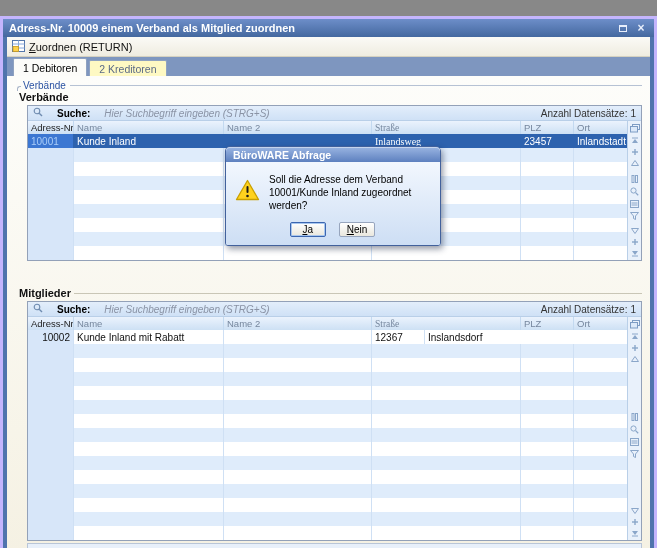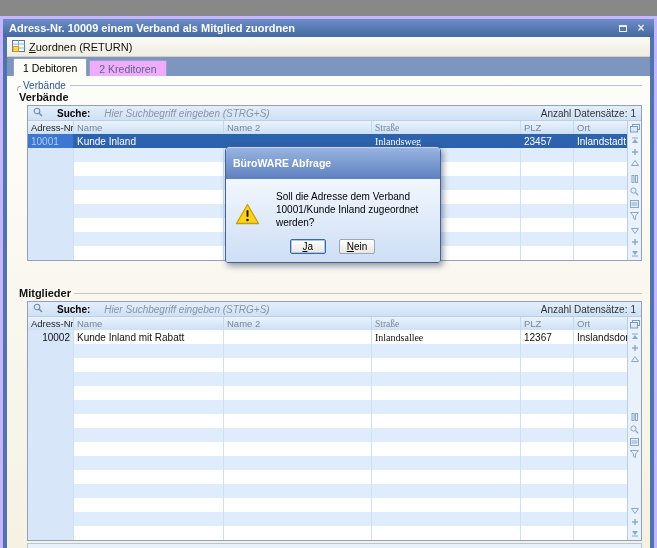--- a/index.html
+++ b/index.html
@@ -22,21 +22,21 @@
 
   .toolbar{
     height:20px;background:linear-gradient(#fbfaf6,#efece0);
     border-bottom:1px solid #d5d1c0;display:flex;align-items:center;
     padding:0 5px;font-size:11px;color:#111;gap:4px;
   }
   .tabband{height:19px;background:#7e96bf;display:flex;align-items:flex-end;padding-left:6px;}
   .tab{padding:0 9px;font-size:10.5px;display:flex;align-items:center;
     border:1px solid #8fa2c0;border-bottom:none;border-radius:2px 2px 0 0;}
   .tab.active{background:#fcfcf9;color:#000;height:18px;z-index:2;}
-  .tab.inactive{background:#f0abfc;color:#5b6b86;margin-left:2px;height:16px;}
+  .tab.inactive{background:#fef9c3;color:#5b6b86;margin-left:2px;height:16px;}
 
   .page{
     height:477px;background:linear-gradient(#fdfdfa,#f5f1e3);
     padding:3px 8px 0 8px;position:relative;
   }
   .groupline{display:flex;align-items:center;font-size:10px;color:#2a52a2;margin:1px 0 0 2px;height:11px;}
   .groupline .tick{width:4px;height:5px;border-left:1px solid #a9b5c9;border-top:1px solid #a9b5c9;border-top-left-radius:3px;margin-top:5px;}
   .groupline .lbl{margin:0 4px 0 2px;}
   .groupline .line{flex:1;height:1px;background:#b6c2d4;}
   .heading{font-size:11px;font-weight:bold;color:#111;margin:0 0 2px 4px;display:flex;align-items:center;height:12px;}
@@ -70,25 +70,25 @@
   .icon-strip{width:14px;border-left:1px solid #b9cfe8;background:#e9f1fb;
     display:flex;flex-direction:column;align-items:center;padding:1px 0;}
   .icon-strip svg{display:block;margin:2px 0;}
   .istrip-spacer{flex:1;}
 
   .bottomstrip{height:8px;margin:2px 0 0 12px;background:#e8f0fa;border:1px solid #b9c6d8;}
 
   .dialog{position:absolute;left:222px;top:127px;width:216px;z-index:10;
     border:1px solid #42619c;border-radius:5px 5px 3px 3px;
     box-shadow:2px 3px 6px rgba(20,30,60,.45);}
-  .dialog-title{height:32px;background:linear-gradient(#9ab5e2,#5d80bf);border-radius:4px 4px 0 0;
+  .dialog-title{height:15px;background:linear-gradient(#9ab5e2,#5d80bf);border-radius:4px 4px 0 0;
     color:#fff;font-weight:bold;font-size:10.5px;display:flex;align-items:center;padding:0 7px;
     box-shadow:inset 0 1px 0 rgba(255,255,255,.45);}
   .dialog-body{background:linear-gradient(#f2f7fe,#cddef4);padding:9px 10px 8px 9px;border-radius:0 0 2px 2px;}
-  .dialog-content{display:flex;gap:16px;align-items:flex-end;}
+  .dialog-content{display:flex;gap:9px;align-items:center;}
   .dialog-msg{font-size:10px;line-height:1.3;color:#000;padding-top:2px;}
   .dialog-buttons{display:flex;justify-content:center;gap:13px;margin-top:10px;}
   .btn{min-width:36px;height:15px;font-size:10px;display:inline-flex;align-items:center;justify-content:center;
     background:linear-gradient(#ffffff,#e9e7dd);border:1px solid #97a5bd;border-radius:2px;padding:0 7px;color:#000;}
   .btn.primary{border-color:#3b66b0;box-shadow:0 0 0 1px #a9c7ee inset;}
   u{text-decoration:underline;}
 </style>
 </head>
 <body>
 
@@ -331,21 +331,20 @@
               <div class="th col2">Name 2</div>
               <div class="th col3">Straße</div>
               <div class="th col4">PLZ</div>
               <div class="th col5">Ort</div>
             </div>
           <div>
               <div class="tr">
                 <div class="td col0">10002</div>
                 <div class="td col1">Kunde Inland mit Rabatt</div>
                 <div class="td col2"></div>
-                <div class="td col3">Inlandsallee</div>
                 <div class="td col4">12367</div>
                 <div class="td col5">Inslandsdorf</div>
               </div>
               <div class="tr alt">
                 <div class="td col0"></div>
                 <div class="td col1"></div>
                 <div class="td col2"></div>
                 <div class="td col3"></div>
                 <div class="td col4"></div>
                 <div class="td col5"></div>

